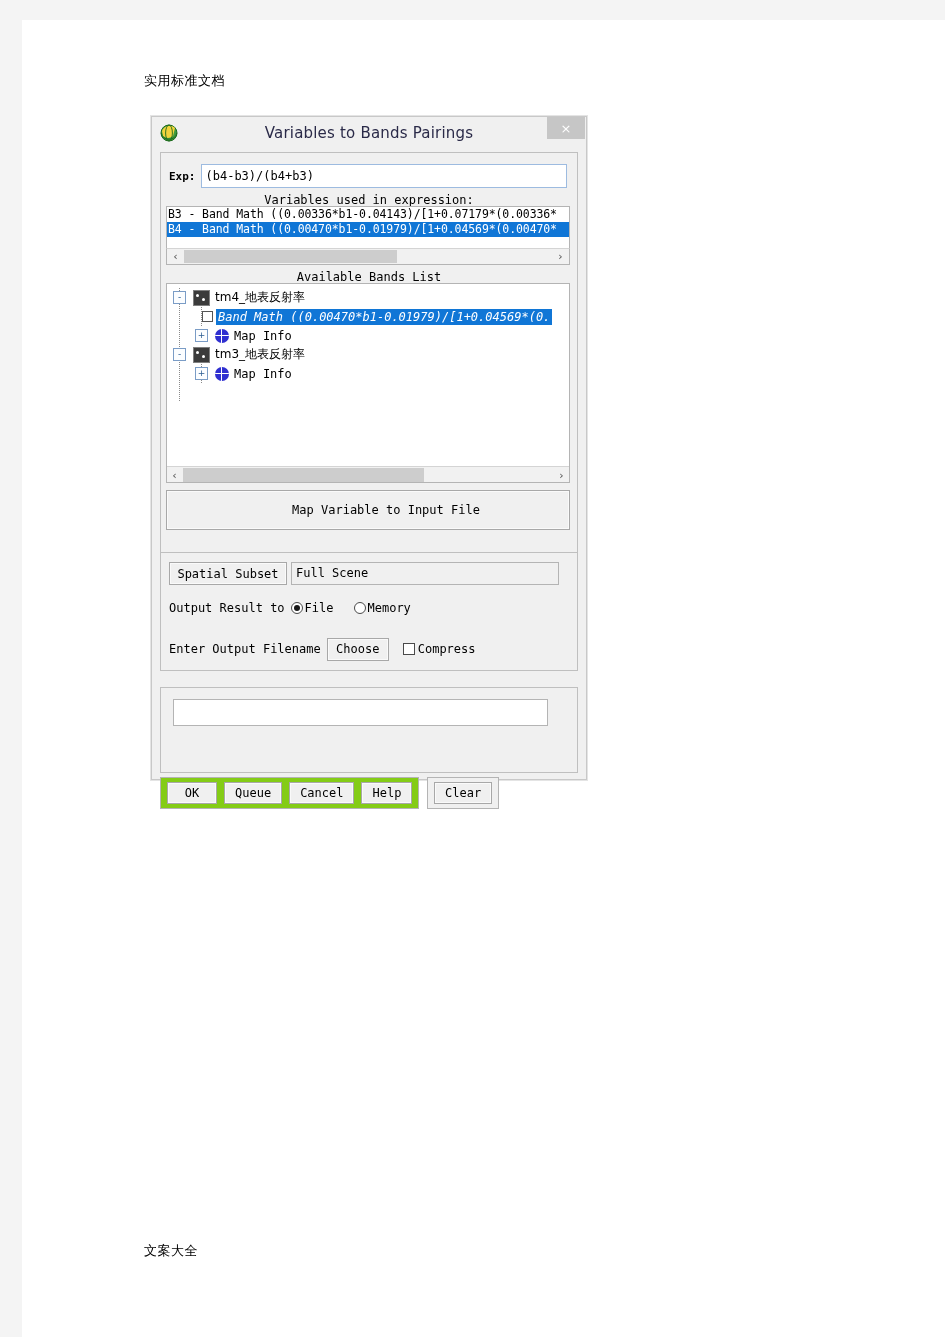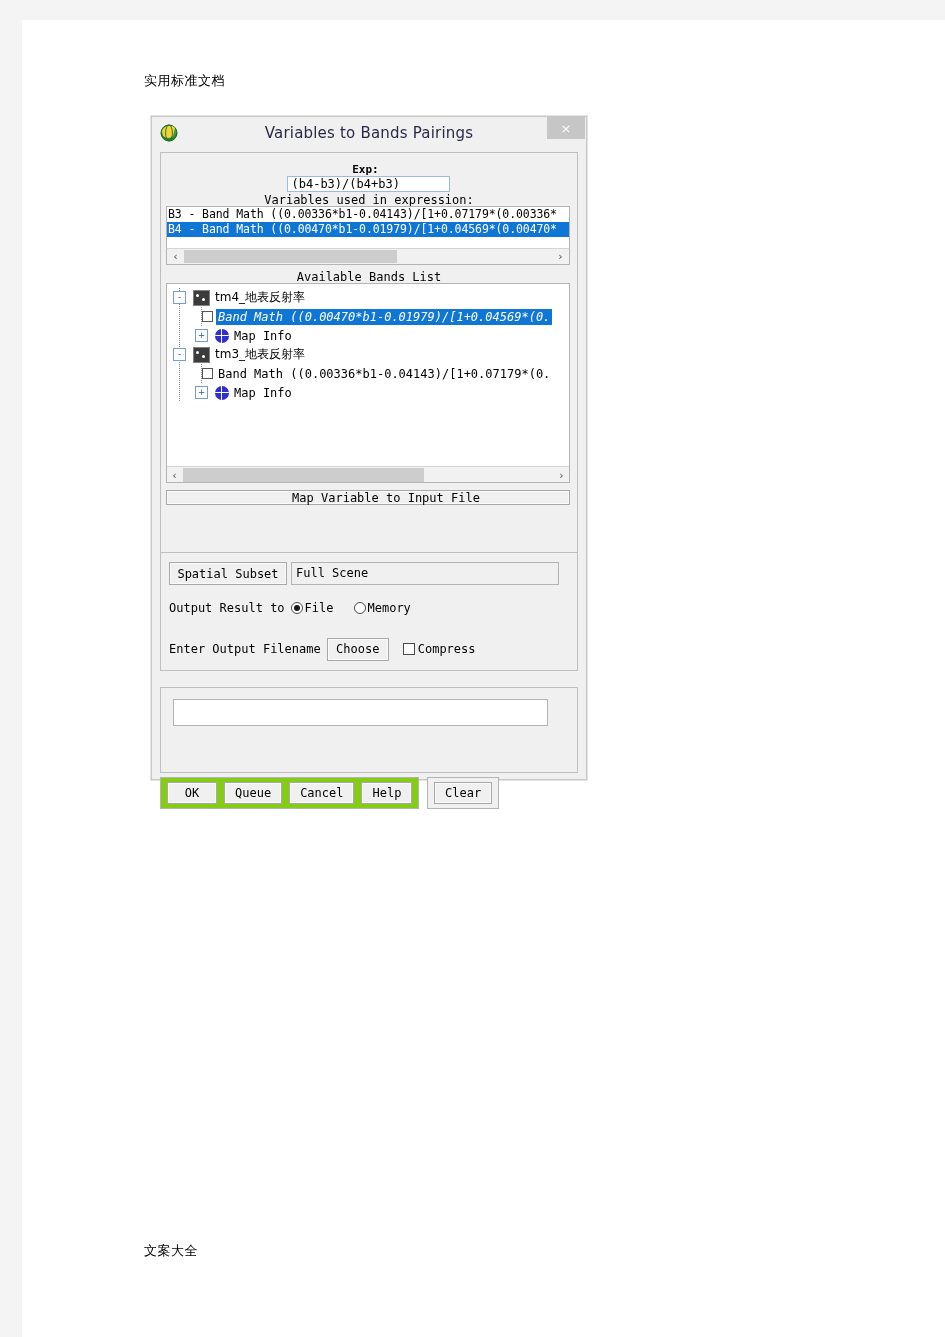--- a/index.html
+++ b/index.html
@@ -97,21 +97,21 @@
   }
   #group-top  { left: 8px;  top: 35px;  width: 416px; height: 406px; }
   #group-mid  { left: 8px;  top: 435px; width: 416px; height: 117px; }
   #group-bot  { left: 8px;  top: 570px; width: 416px; height: 84px; }
 
   
   .exp-row {
     position: absolute;
     left: 8px; top: 10px;
     width: 398px; height: 26px;
-    display: flex; align-items: center; flex-direction: column;
+    display: flex; align-items: center;
   }
   .exp-label {
     font-family: "DejaVu Sans Mono", monospace;
     font-size: 11px;
     font-weight: bold;
     color: #000;
     margin-right: 5px;
   }
   .exp-input {
     flex: 1 1 auto;
@@ -302,21 +302,21 @@
     color: #000;
     display: flex;
     align-items: center;
     justify-content: center;
     cursor: pointer;
     box-sizing: border-box;
   }
   #map-var-btn {
     position: absolute;
     left: 5px; top: 337px;
-    width: 404px; height: 15px; padding-left: 36px;
+    width: 404px; height: 40px; padding-left: 36px;
   }
 
   
   #spatial-btn {
     position: absolute;
     left: 8px; top: 9px;
     width: 118px; height: 23px;
   }
   #spatial-value {
     position: absolute;
@@ -495,25 +495,20 @@
             <span class="tlabel">Map Info</span>
           </div>
 
           <div class="tnode lvl1">
             <div class="expander">-</div>
             <div class="dash"></div>
             <div class="icon-raster"></div>
             <span class="tlabel cjk">tm3_地表反射率</span>
           </div>
 
-          <div class="tnode lvl2">
-            <div class="dash"></div>
-            <div class="icon-leaf"></div>
-            <span class="tlabel">Band Math ((0.00336*b1-0.04143)/[1+0.07179*(0.</span>
-          </div>
 
           <div class="tnode lvl2">
             <div class="expander">+</div>
             <div class="dash"></div>
             <div class="icon-globe"></div>
             <span class="tlabel">Map Info</span>
           </div>
         </div>
 
         <div class="hscroll" style="left:-1px; bottom:-1px; width:404px; border-left:none; border-right:none; border-bottom:none;">

